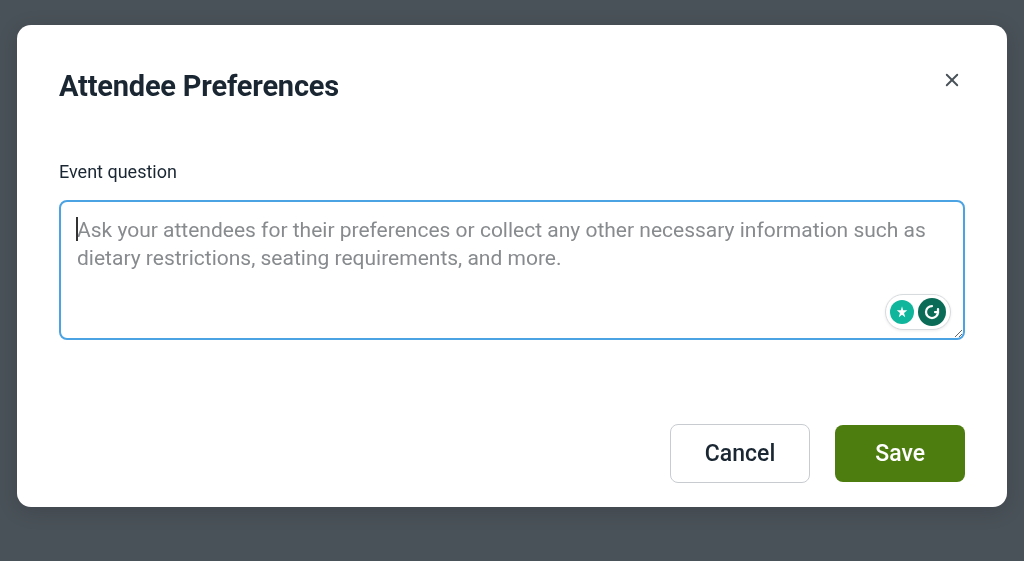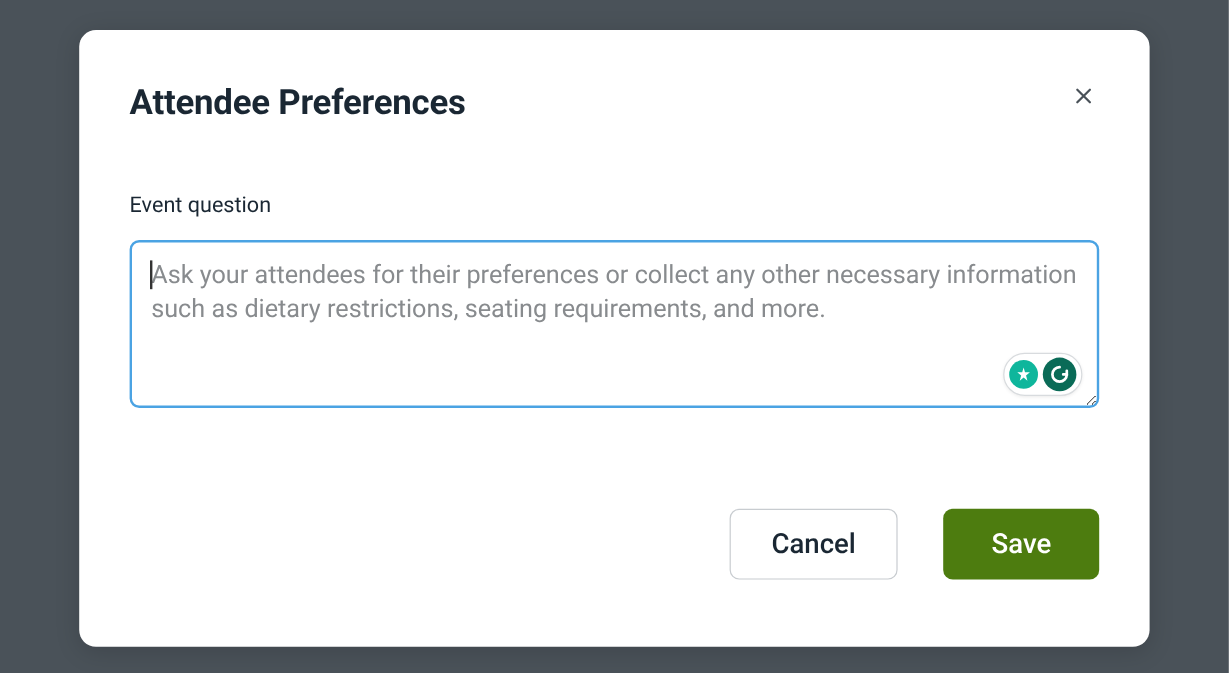--- a/index.html
+++ b/index.html
@@ -14,23 +14,23 @@
       width: 1024px;
       height: 561px;
       display: flex;
       align-items: flex-start;
       justify-content: center;
       padding-top: 25px;
     }
     
     .modal {
       background: #ffffff;
-      width: 892px;
+      width: 990px;
       border-radius: 14px;
-      padding: 44px 42px 56px 42px;
+      padding: 44px 42px 24px 42px;
       position: relative;
       box-shadow: 0 4px 20px rgba(0,0,0,0.15);
     }
     
     .modal-header {
       display: flex;
       justify-content: space-between;
       align-items: flex-start;
       margin-bottom: 58px;
     }
@@ -128,21 +128,22 @@
       align-items: center;
       justify-content: center;
       color: #ffffff;
       font-weight: 700;
       font-size: 16px;
     }
     
     .modal-footer {
       display: flex;
       justify-content: flex-end;
-      gap: 38px;
+      gap: 25px;
+      align-items: center;
     }
     
     .btn {
       font-size: 23px;
       font-weight: 500;
       padding: 15px 34px;
       border-radius: 8px;
       cursor: pointer;
       border: none;
       font-family: inherit;

